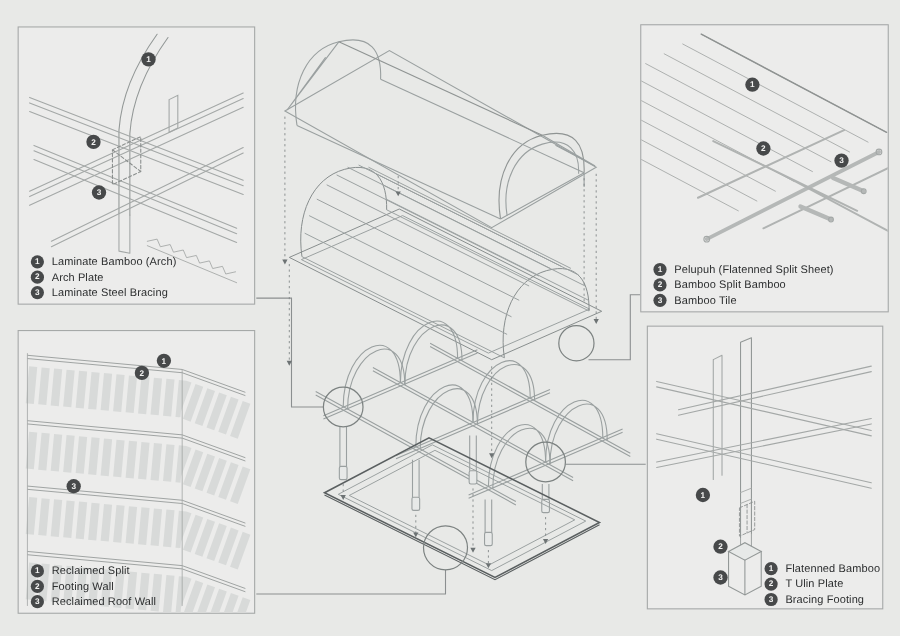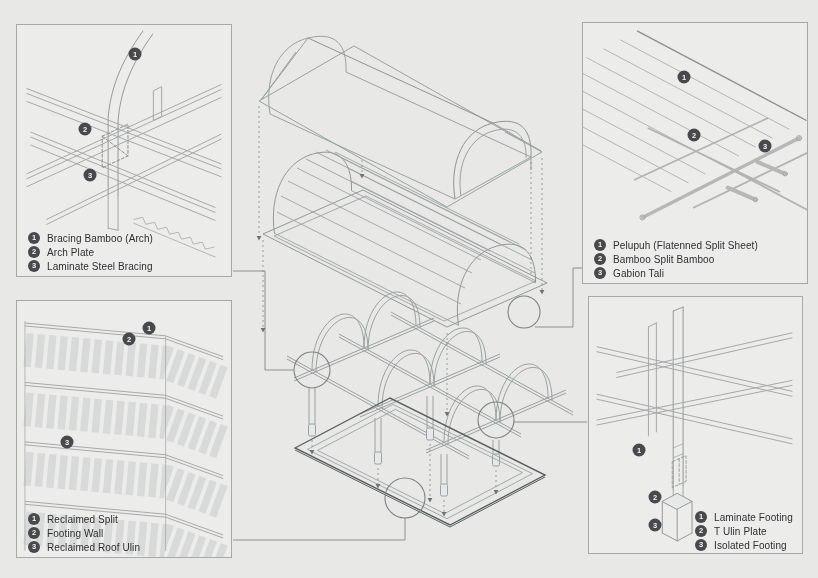--- a/index.html
+++ b/index.html
@@ -160,21 +160,21 @@
     <path d="M30,196 L206,110 M30,201 L206,115"></path>
     <path d="M86,112 L112,100 L112,132 L86,144 Z M86,112 L112,132" stroke="#8b8f8e" stroke-dasharray="3 2"></path>
     <path d="M118,196 l9,-2 l3,7 l9,-2 l3,7 l9,-2 l3,7 l9,-2 l3,7 l9,-2 l3,7 l9,-2 l3,7 l9,-2 M118,200 L200,234" stroke-width="0.8"></path>
   </svg>
   <div class="marker" style="left:118px;top:29px">1</div>
   <div class="marker" style="left:68px;top:104px">2</div>
   <div class="marker" style="left:73px;top:150px">3</div>
   <div class="legend">
     <div class="lrow">
       <span class="badge">1</span>
-      <span class="llabel">Bracing Bamboo (Arch)</span>
+      <span class="llabel">Laminate Bamboo (Arch)</span>
     </div>
     <div class="lrow">
       <span class="badge">2</span>
       <span class="llabel">Arch Plate</span>
     </div>
     <div class="lrow">
       <span class="badge">3</span>
       <span class="llabel">Laminate Steel Bracing</span>
     </div>
   </div>
@@ -203,21 +203,21 @@
     <div class="lrow">
       <span class="badge">1</span>
       <span class="llabel">Reclaimed Split</span>
     </div>
     <div class="lrow">
       <span class="badge">2</span>
       <span class="llabel">Footing Wall</span>
     </div>
     <div class="lrow">
       <span class="badge">3</span>
-      <span class="llabel">Reclaimed Roof Ulin</span>
+      <span class="llabel">Reclaimed Roof Wall</span>
     </div>
   </div>
 </div>
 
 <div class="panel panel-tr">
   <svg class="art" viewBox="0 0 226 262" fill="none" stroke="#a4a8a7" stroke-width="1" stroke-linecap="round">
     <path d="M55,8 L225,98 M38,17 L208,107 M21,26 L191,116 M4,35 L174,125
              M-13,44 L157,134 M-30,53 L140,143 M-47,62 L123,152
              M-64,71 L106,161 M-81,80 L89,170" stroke-width="0.8"></path>
     <path d="M55,8 L225,98" stroke="#8f9392" stroke-width="1.3"></path>
@@ -236,21 +236,21 @@
     <div class="lrow">
       <span class="badge">1</span>
       <span class="llabel">Pelupuh (Flatenned Split Sheet)</span>
     </div>
     <div class="lrow">
       <span class="badge">2</span>
       <span class="llabel">Bamboo Split Bamboo</span>
     </div>
     <div class="lrow">
       <span class="badge">3</span>
-      <span class="llabel">Gabion Tali</span>
+      <span class="llabel">Bamboo Tile</span>
     </div>
   </div>
 </div>
 
 <div class="panel panel-br">
   <svg class="art" viewBox="0 0 215 258" fill="none" stroke="#a4a8a7" stroke-width="1" stroke-linecap="round">
     <path d="M60,30 V140 M68,26 V136 M60,30 L68,26"></path>
     <path d="M85,14 V194 M95,10 V190 M85,14 L95,10" stroke="#939897"></path>
     <path d="M85,152 L95,148 M85,162 L95,158" stroke-width="0.8"></path>
     <path d="M28,76 L205,36 M28,81 L205,41"></path>
@@ -261,24 +261,24 @@
     <path d="M85,194 V208 M95,190 V204"></path>
     <path d="M74,206 L89,198 L104,206 L89,214 Z" fill="#e7e9e8" stroke="#939897"></path>
     <path d="M74,206 V238 M104,206 V238 M89,214 V246 M74,238 L89,246 L104,238" stroke="#939897"></path>
   </svg>
   <div class="marker" style="left:50px;top:153px">1</div>
   <div class="marker" style="left:66px;top:200px">2</div>
   <div class="marker" style="left:66px;top:228px">3</div>
   <div class="legend">
     <div class="lrow">
       <span class="badge">1</span>
-      <span class="llabel">Laminate Footing</span>
+      <span class="llabel">Flatenned Bamboo</span>
     </div>
     <div class="lrow">
       <span class="badge">2</span>
       <span class="llabel">T Ulin Plate</span>
     </div>
     <div class="lrow">
       <span class="badge">3</span>
-      <span class="llabel">Isolated Footing</span>
+      <span class="llabel">Bracing Footing</span>
     </div>
   </div>
 </div>
 
 </body></html>

